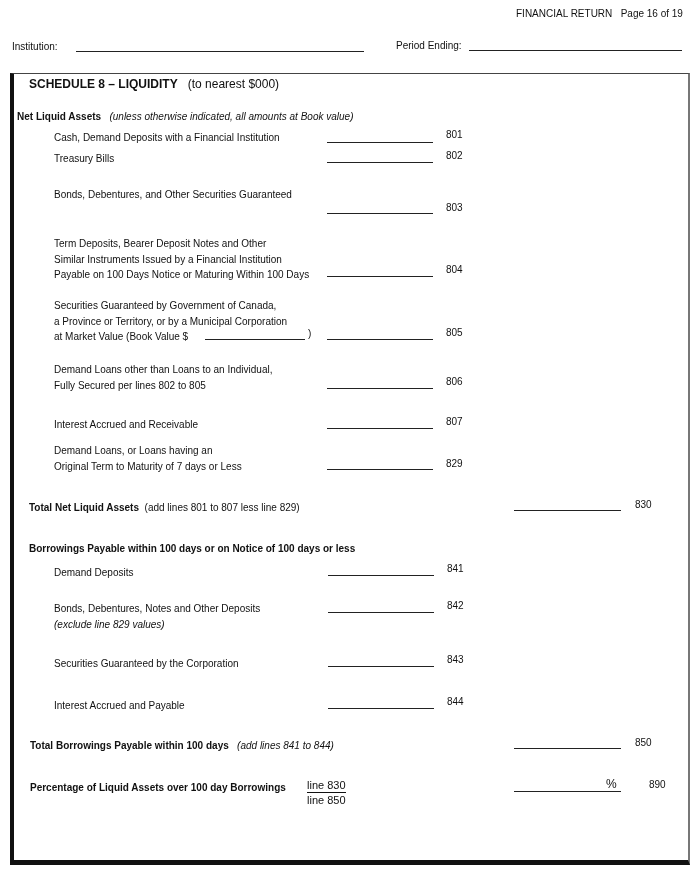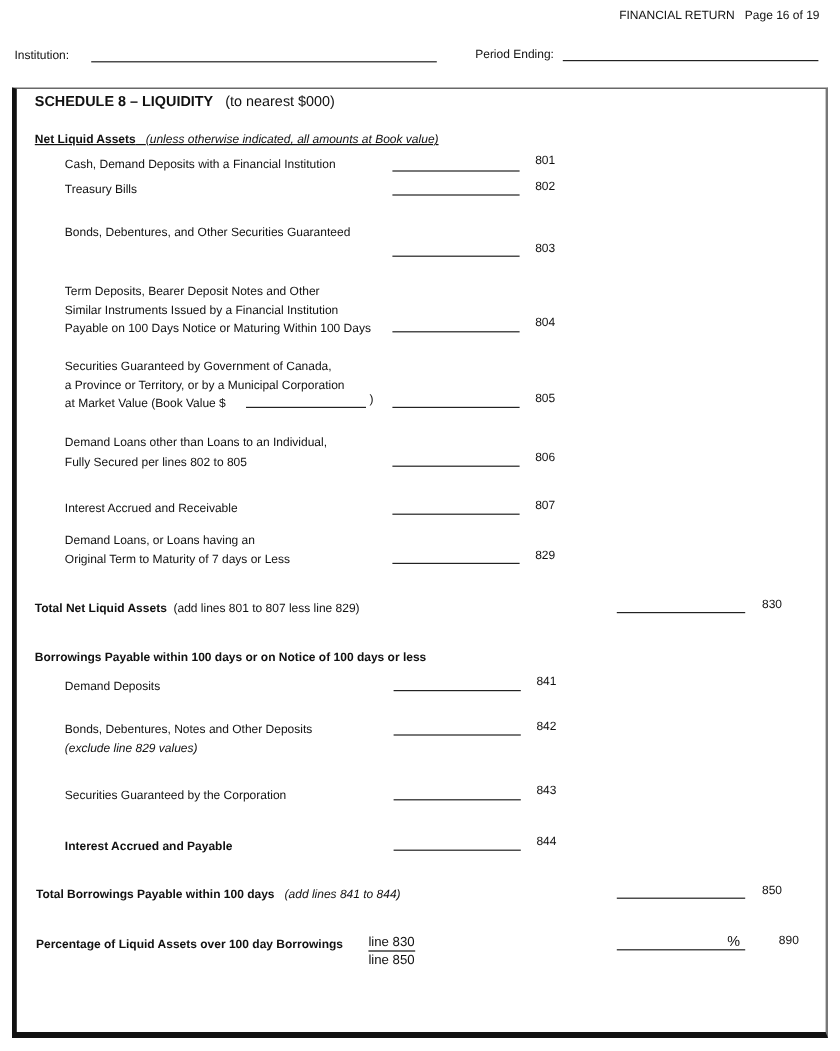--- a/index.html
+++ b/index.html
@@ -31,21 +31,21 @@
 <div class="abs t10" style="left:396px; top:40px;">Period Ending:</div>
 <div class="line" style="left:469px; top:50px; width:213px;"></div>
 
 <div class="box"></div>
 
 <div class="abs" style="left:29px; top:77px; font-size:12px;">
   <span class="b">SCHEDULE 8  – LIQUIDITY</span>&nbsp;&nbsp;
   <span>(to nearest $000)</span>
 </div>
 
-<div class="abs t10" style="left:29px; top:111px;text-decoration:underline;">
+<div class="abs t10" style="left:17px; top:111px;">
   <span class="b">Net Liquid Assets</span>&nbsp;&nbsp;
   <span class="i">(unless otherwise indicated, all amounts at Book value)</span>
 </div>
 
 <div class="abs t10 lbl" style="left:54px; top:130px;">
   <div>Cash, Demand Deposits with a Financial Institution</div>
 </div>
 <div class="line" style="left:327px; top:142px; width:106px;"></div>
 <div class="abs t10" style="left:446px; top:129px;">801</div>
 
@@ -120,21 +120,21 @@
 </div>
 <div class="line" style="left:328px; top:612px; width:106px;"></div>
 <div class="abs t10" style="left:447px; top:600px;">842</div>
 
 <div class="abs t10 lbl" style="left:54px; top:656px;">
   <div>Securities Guaranteed by the Corporation</div>
 </div>
 <div class="line" style="left:328px; top:666px; width:106px;"></div>
 <div class="abs t10" style="left:447px; top:654px;">843</div>
 
-<div class="abs t10 lbl" style="left:54px; top:698px;font-weight:bold;">
+<div class="abs t10 lbl" style="left:54px; top:698px;">
   <div>Interest Accrued and Payable</div>
 </div>
 <div class="line" style="left:328px; top:708px; width:106px;"></div>
 <div class="abs t10" style="left:447px; top:696px;">844</div>
 
 <div class="abs t10" style="left:30px; top:740px;">
   <span class="b">Total Borrowings Payable within 100 days</span>&nbsp;&nbsp;
   <span class="i">(add lines 841 to 844)</span>
 </div>
 <div class="line" style="left:514px; top:748px; width:107px;"></div>

